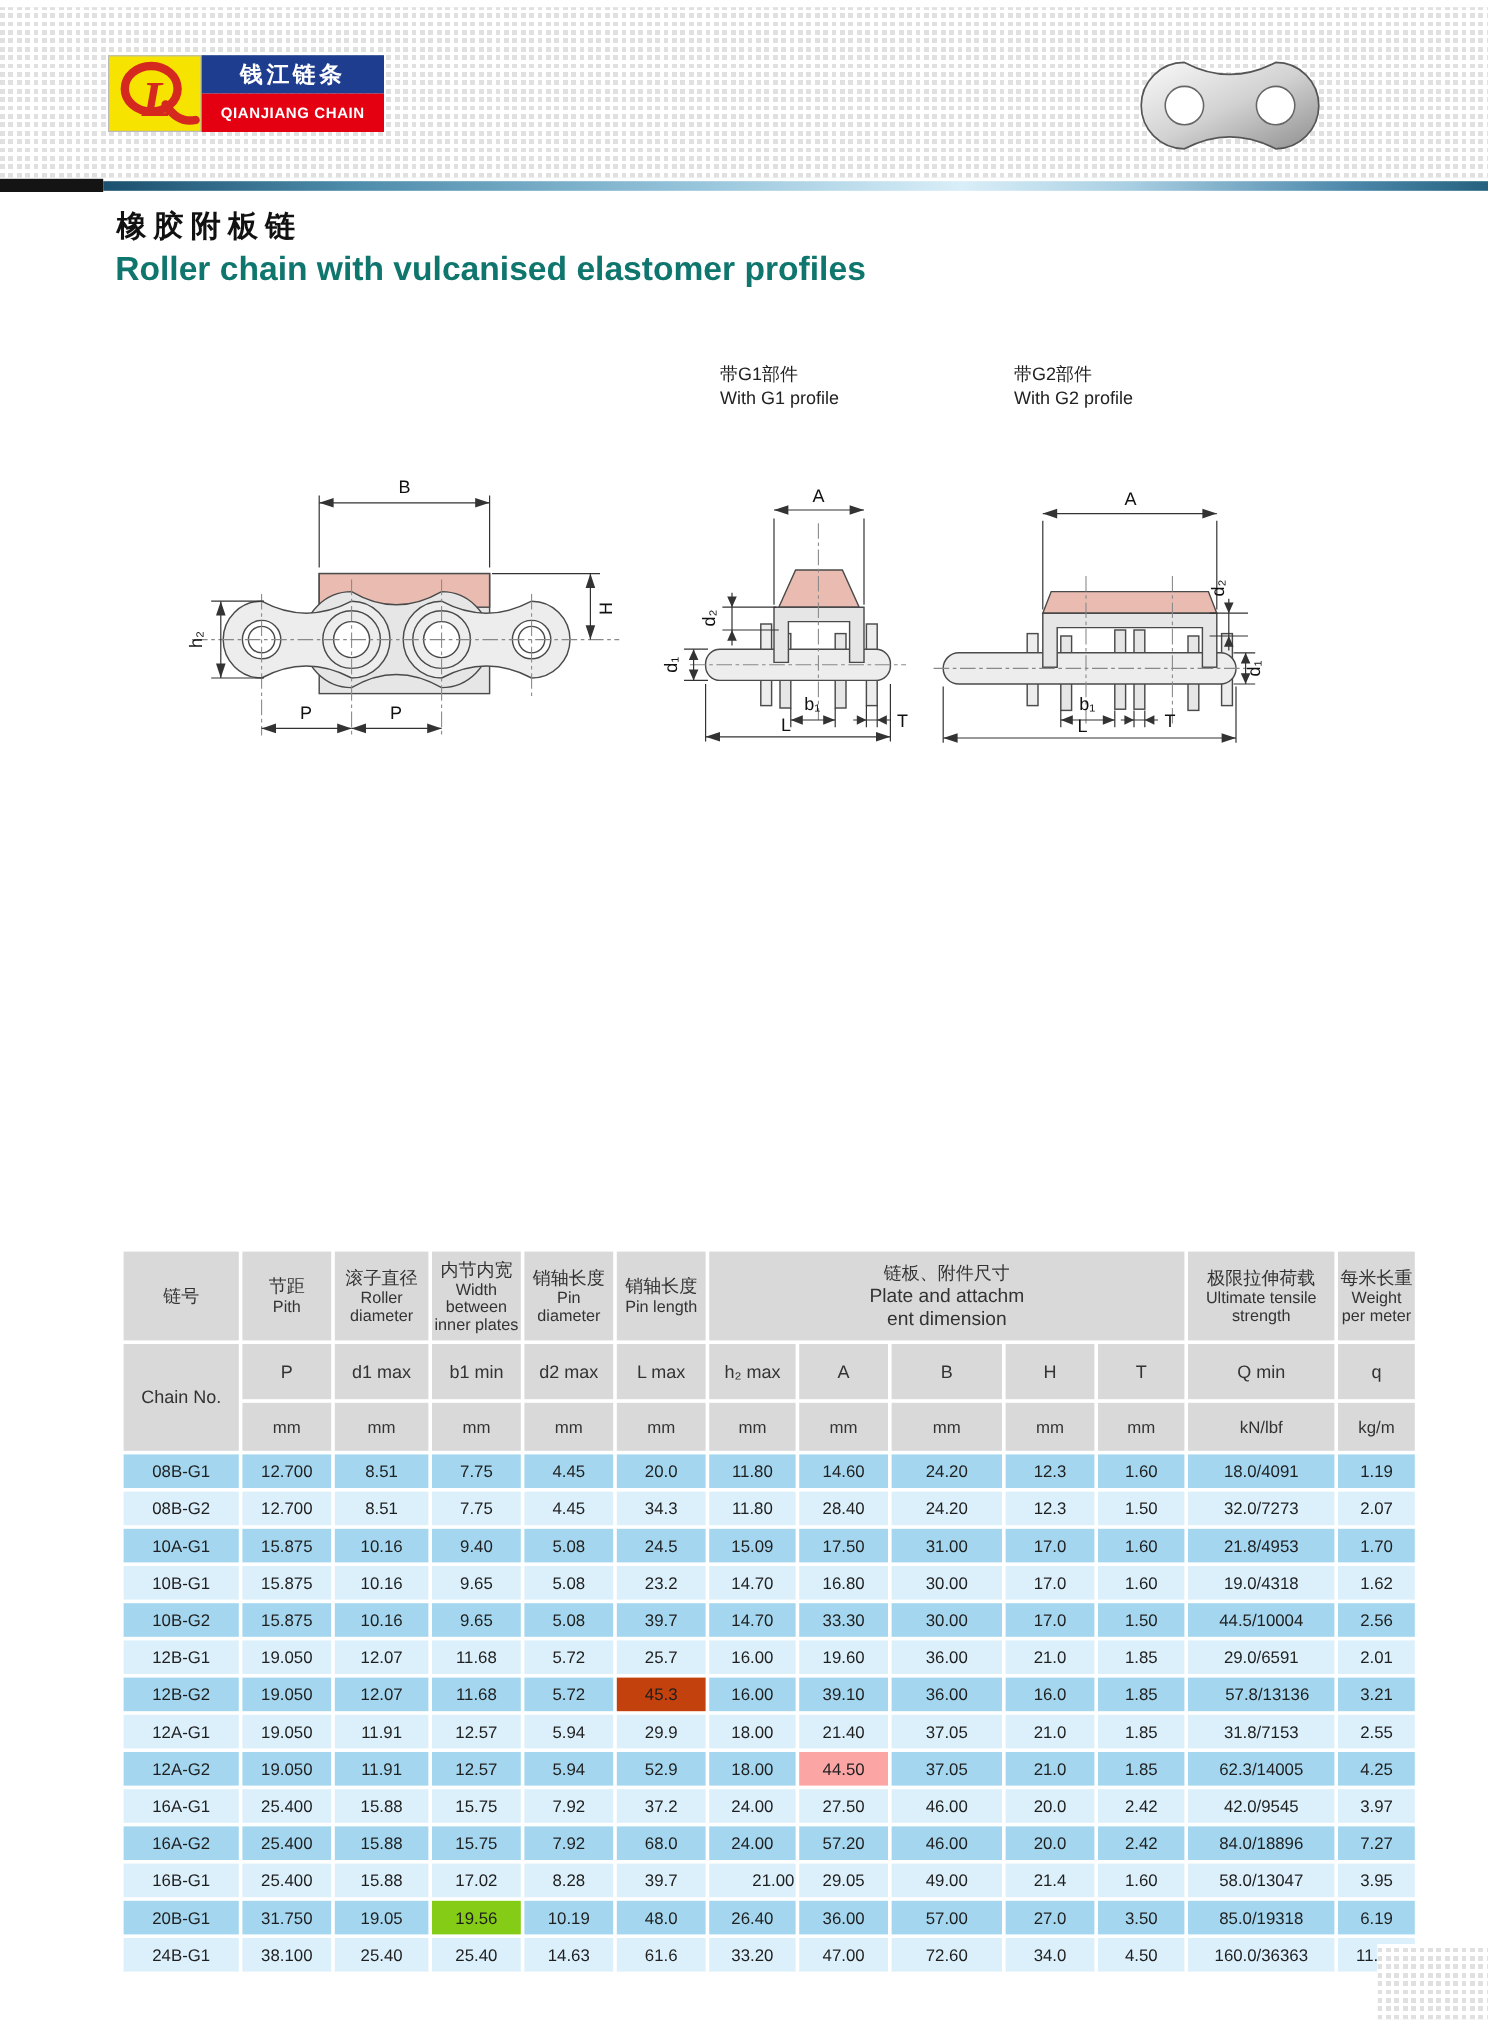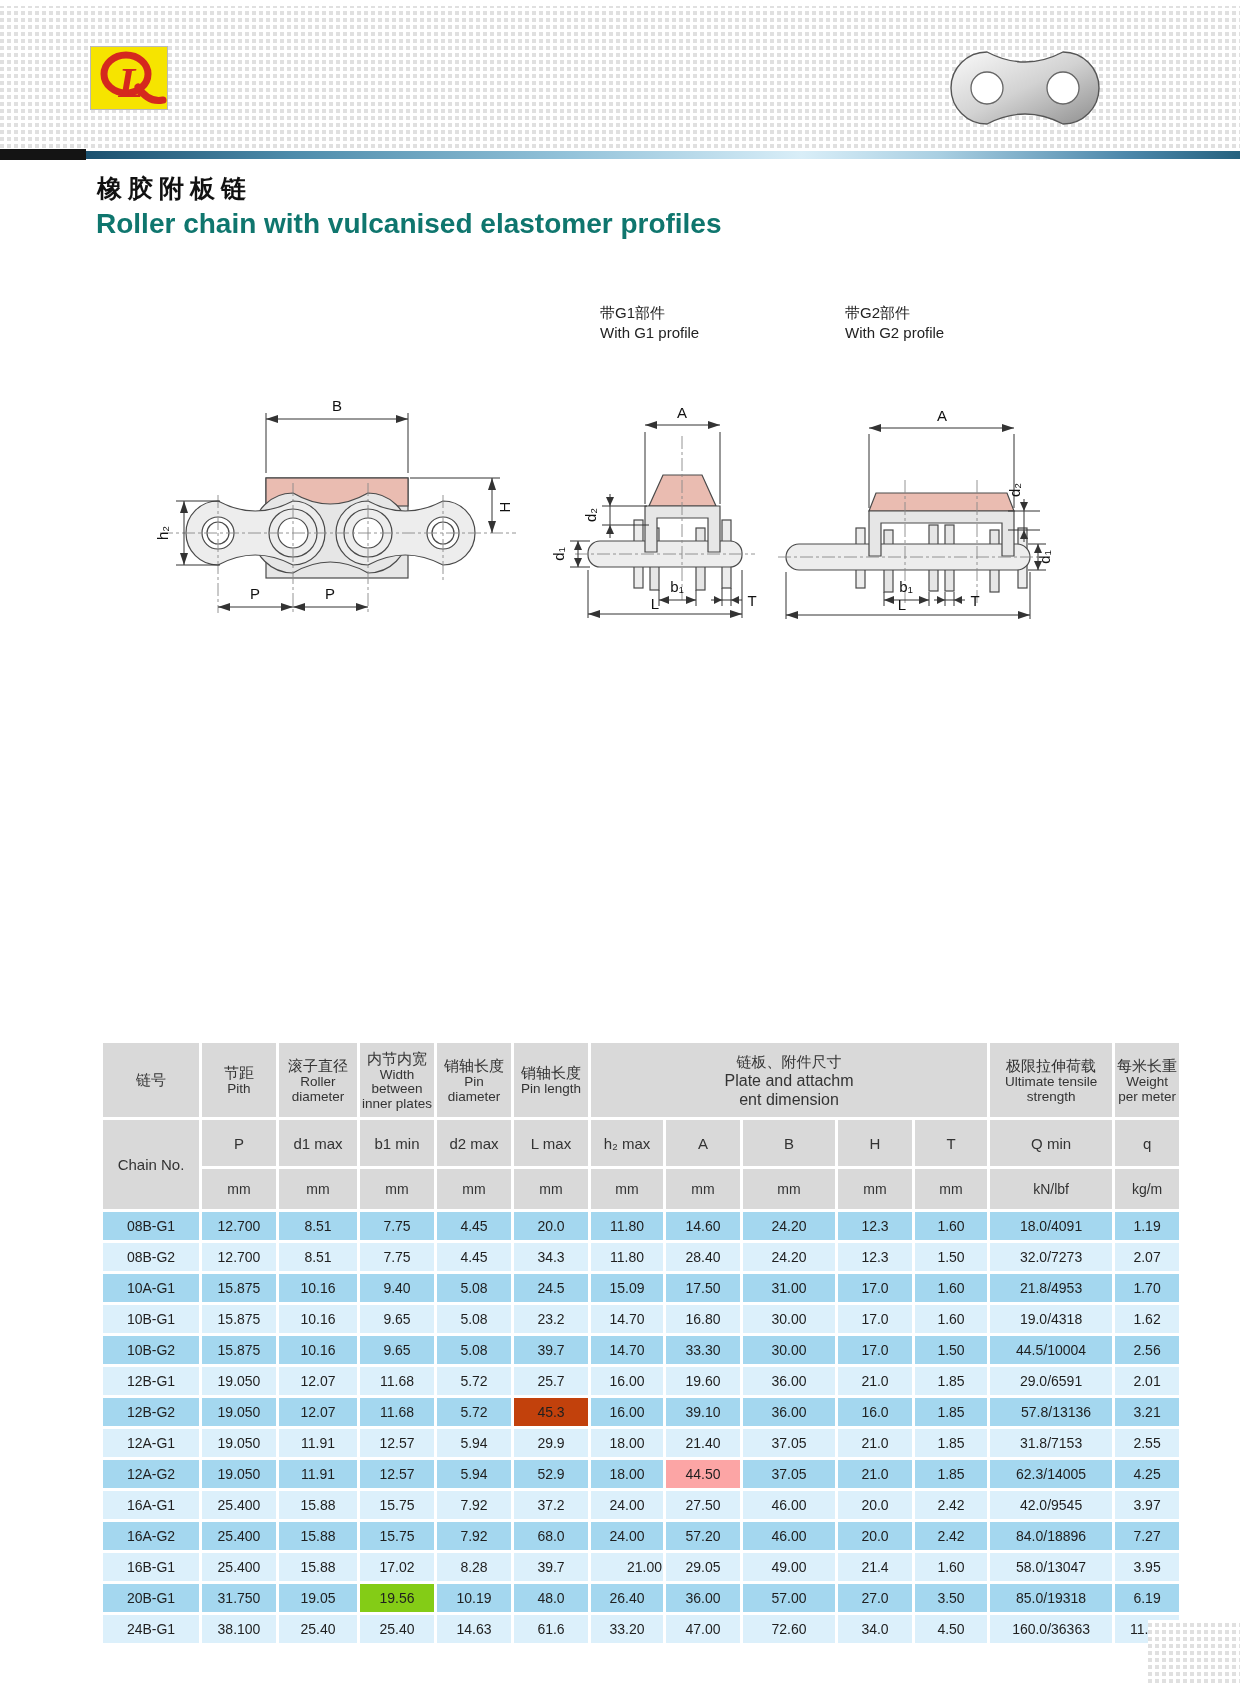--- a/index.html
+++ b/index.html
@@ -65,20 +65,24 @@
 <div class="abs dotted" id="header-band"></div>
 
 <div class="abs" id="logo">
   <div id="logo-mark-box">
     <svg width="76" height="62" viewBox="0 0 76 62">
       <ellipse cx="35" cy="27" rx="22" ry="19" fill="none" stroke="#d5281e" stroke-width="7"></ellipse>
       <path d="M47,40 C54,51 62,55 72,53" fill="none" stroke="#d5281e" stroke-width="7" stroke-linecap="round"></path>
       <text x="40" y="50" font-size="42" font-weight="bold" font-style="italic" font-family="Liberation Serif, DejaVu Serif, serif" fill="#d5281e" text-anchor="middle">L</text>
     </svg>
   </div>
+  <div id="logo-text">
+    <div id="logo-cn">钱江链条</div>
+    <div id="logo-en">QIANJIANG CHAIN</div>
+  </div>
 </div>
 
 <svg class="abs" style="left:945px;top:48px;" width="160" height="80" viewBox="0 0 160 80">
   <defs>
     <linearGradient id="plateg" x1="0" y1="0" x2="1" y2="1">
       <stop offset="0" stop-color="#fafafa"></stop>
       <stop offset="0.5" stop-color="#d2d2d2"></stop>
       <stop offset="1" stop-color="#8f8f8f"></stop>
     </linearGradient>
   </defs>

